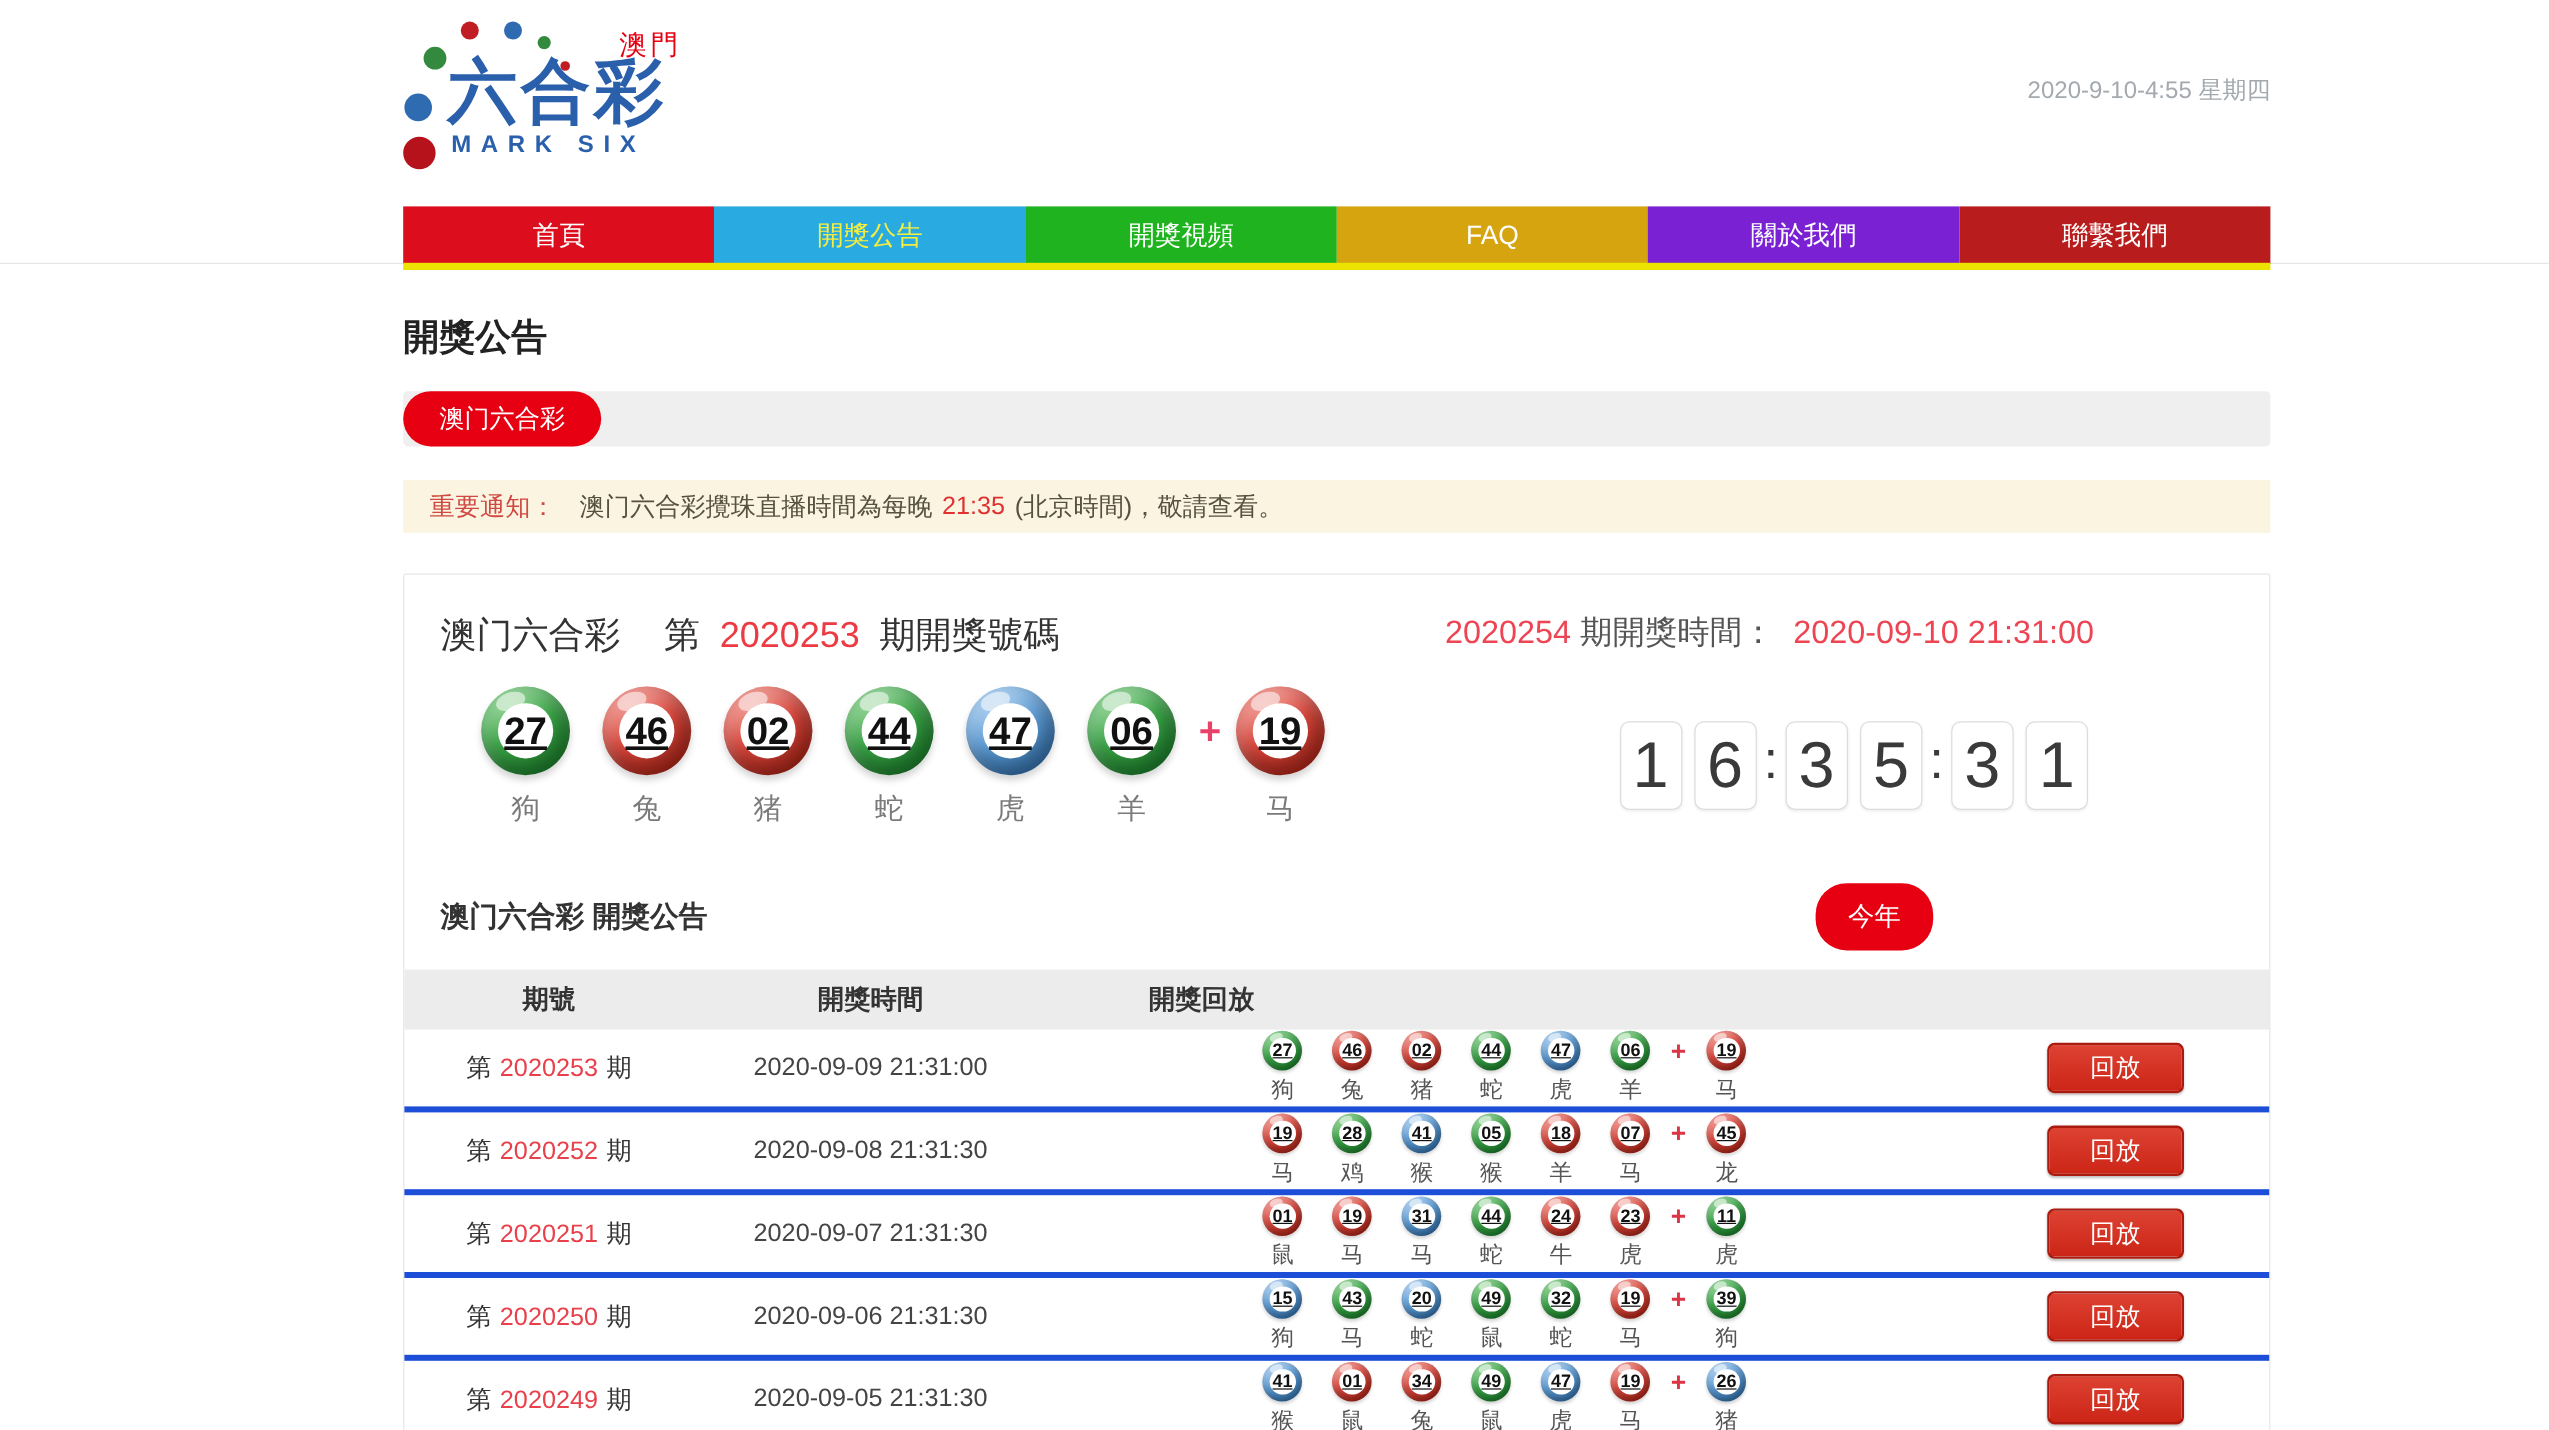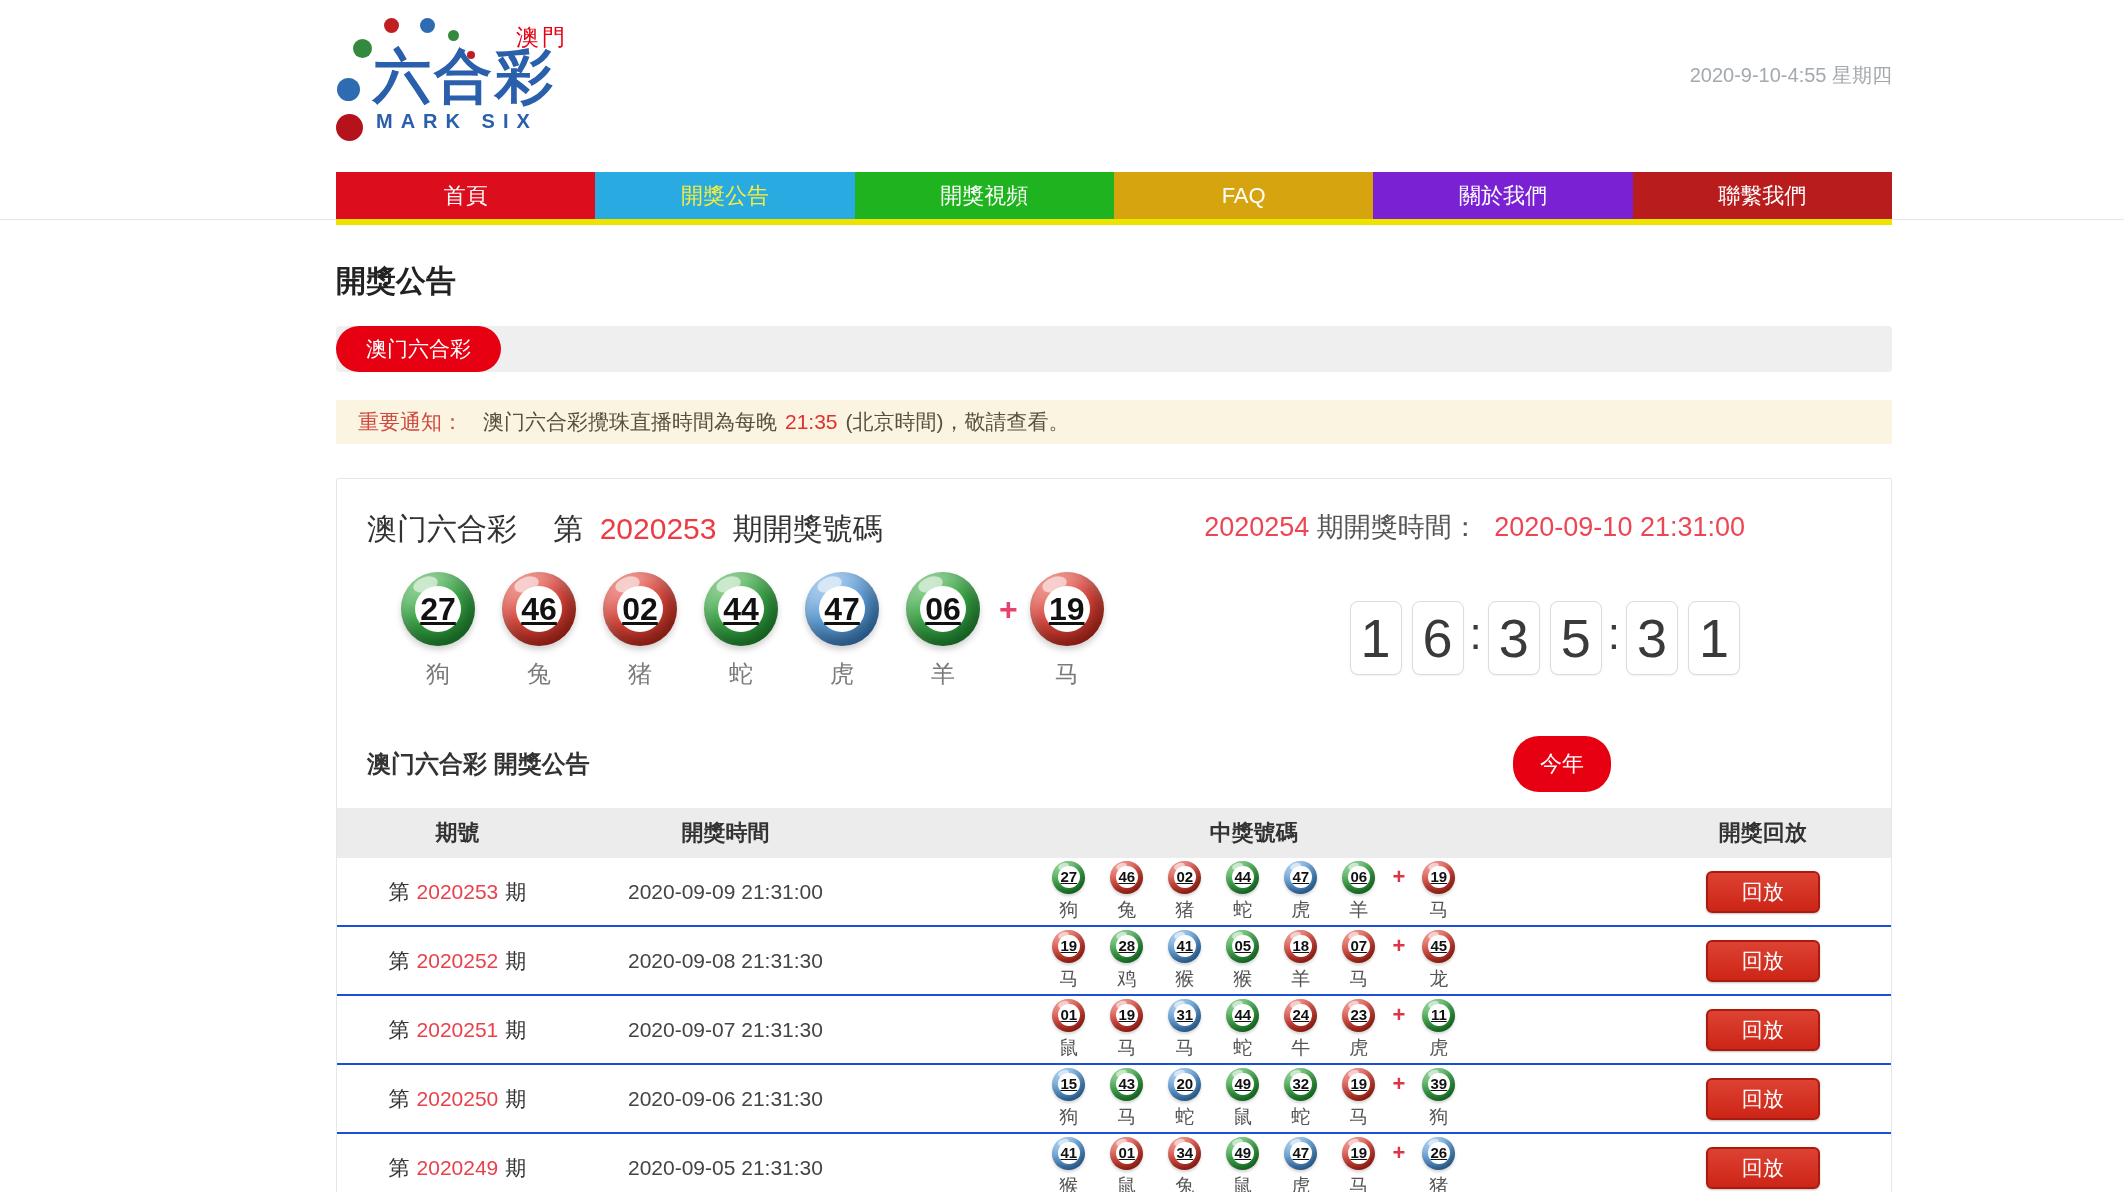--- a/index.html
+++ b/index.html
@@ -67,21 +67,21 @@
   .colon { font-size:44px; color:#3a3a3a; margin:0 1px; padding-bottom:8px; }
   
   .history-head { display:flex; justify-content:space-between; align-items:center; padding:16px 280px 16px 30px; }
   .history-head h2 { font-size:24px; color:#333; font-weight:bold; }
   .year-btn { background:#e60012; color:#fff; border:none; border-radius:26px; font-size:22px; padding:13px 27px; cursor:pointer; }
   .thead { display:flex; background:#ececec; height:50px; align-items:center; font-size:22px; font-weight:bold; color:#333; }
   .c1 { width:15.5%; text-align:center; }
   .c2 { width:19%;  text-align:center; }
   .c3 { width:49%;  text-align:center; }
   .c4 { width:16.5%; text-align:center; }
-  .row { display:flex; align-items:center; height:69px; border-bottom:2px solid #1d4ed8; font-size:21px; color:#333; }
+  .row { display:flex; align-items:center; height:69px; border-bottom:5px solid #1d4ed8; font-size:21px; color:#333; }
   .row .issue-num { color:#e8414b; margin:0 7px; }
   .row .time { color:#444; }
   .row-balls { display:flex; justify-content:center; align-items:flex-start; }
   .sm-cell { display:flex; flex-direction:column; align-items:center; width:58px; margin:0; }
   .sm-cell .ball { width:33px; height:33px; box-shadow: inset -3px -5px 7px rgba(0,0,0,.28), inset 2px 4px 5px rgba(255,255,255,.30), 0 2px 3px rgba(0,0,0,.18); }
   .sm-cell .ball .num { font-size:15px; width:66%; height:66%; }
   .sm-cell .zodiac { font-size:19px; color:#555; margin-top:3px; }
   .plus-sm { font-size:22px; color:#dc3545; font-weight:bold; height:33px; width:22px; display:flex; align-items:center; justify-content:center; }
   .replay-btn { background:linear-gradient(#dd4232,#cc2517); border:2px solid #aa1a0e; color:#fff; font-size:21px;
                 width:114px; height:42px; border-radius:6px; cursor:pointer; box-shadow:0 1px 2px rgba(0,0,0,.25); }
@@ -216,21 +216,20 @@
     </div>
 
     <div class="history-head">
       <h2>澳门六合彩 開獎公告</h2>
       <button class="year-btn">今年</button>
     </div>
 
     <div class="thead" id="thead">
         <div class="c1">期號</div>
         <div class="c2">開獎時間</div>
-        <div class="c3">中獎號碼</div>
         <div class="c4">開獎回放</div>
       </div>
     <div id="rows">
         <div class="row">
           <div class="c1"><span>第</span><span class="issue-num">2020253</span><span>期</span></div>
           <div class="c2"><span class="time">2020-09-09 21:31:00</span></div>
           <div class="c3">
             <div class="row-balls">
               <div class="ball-cell sm-cell">
                 <div class="ball g">

